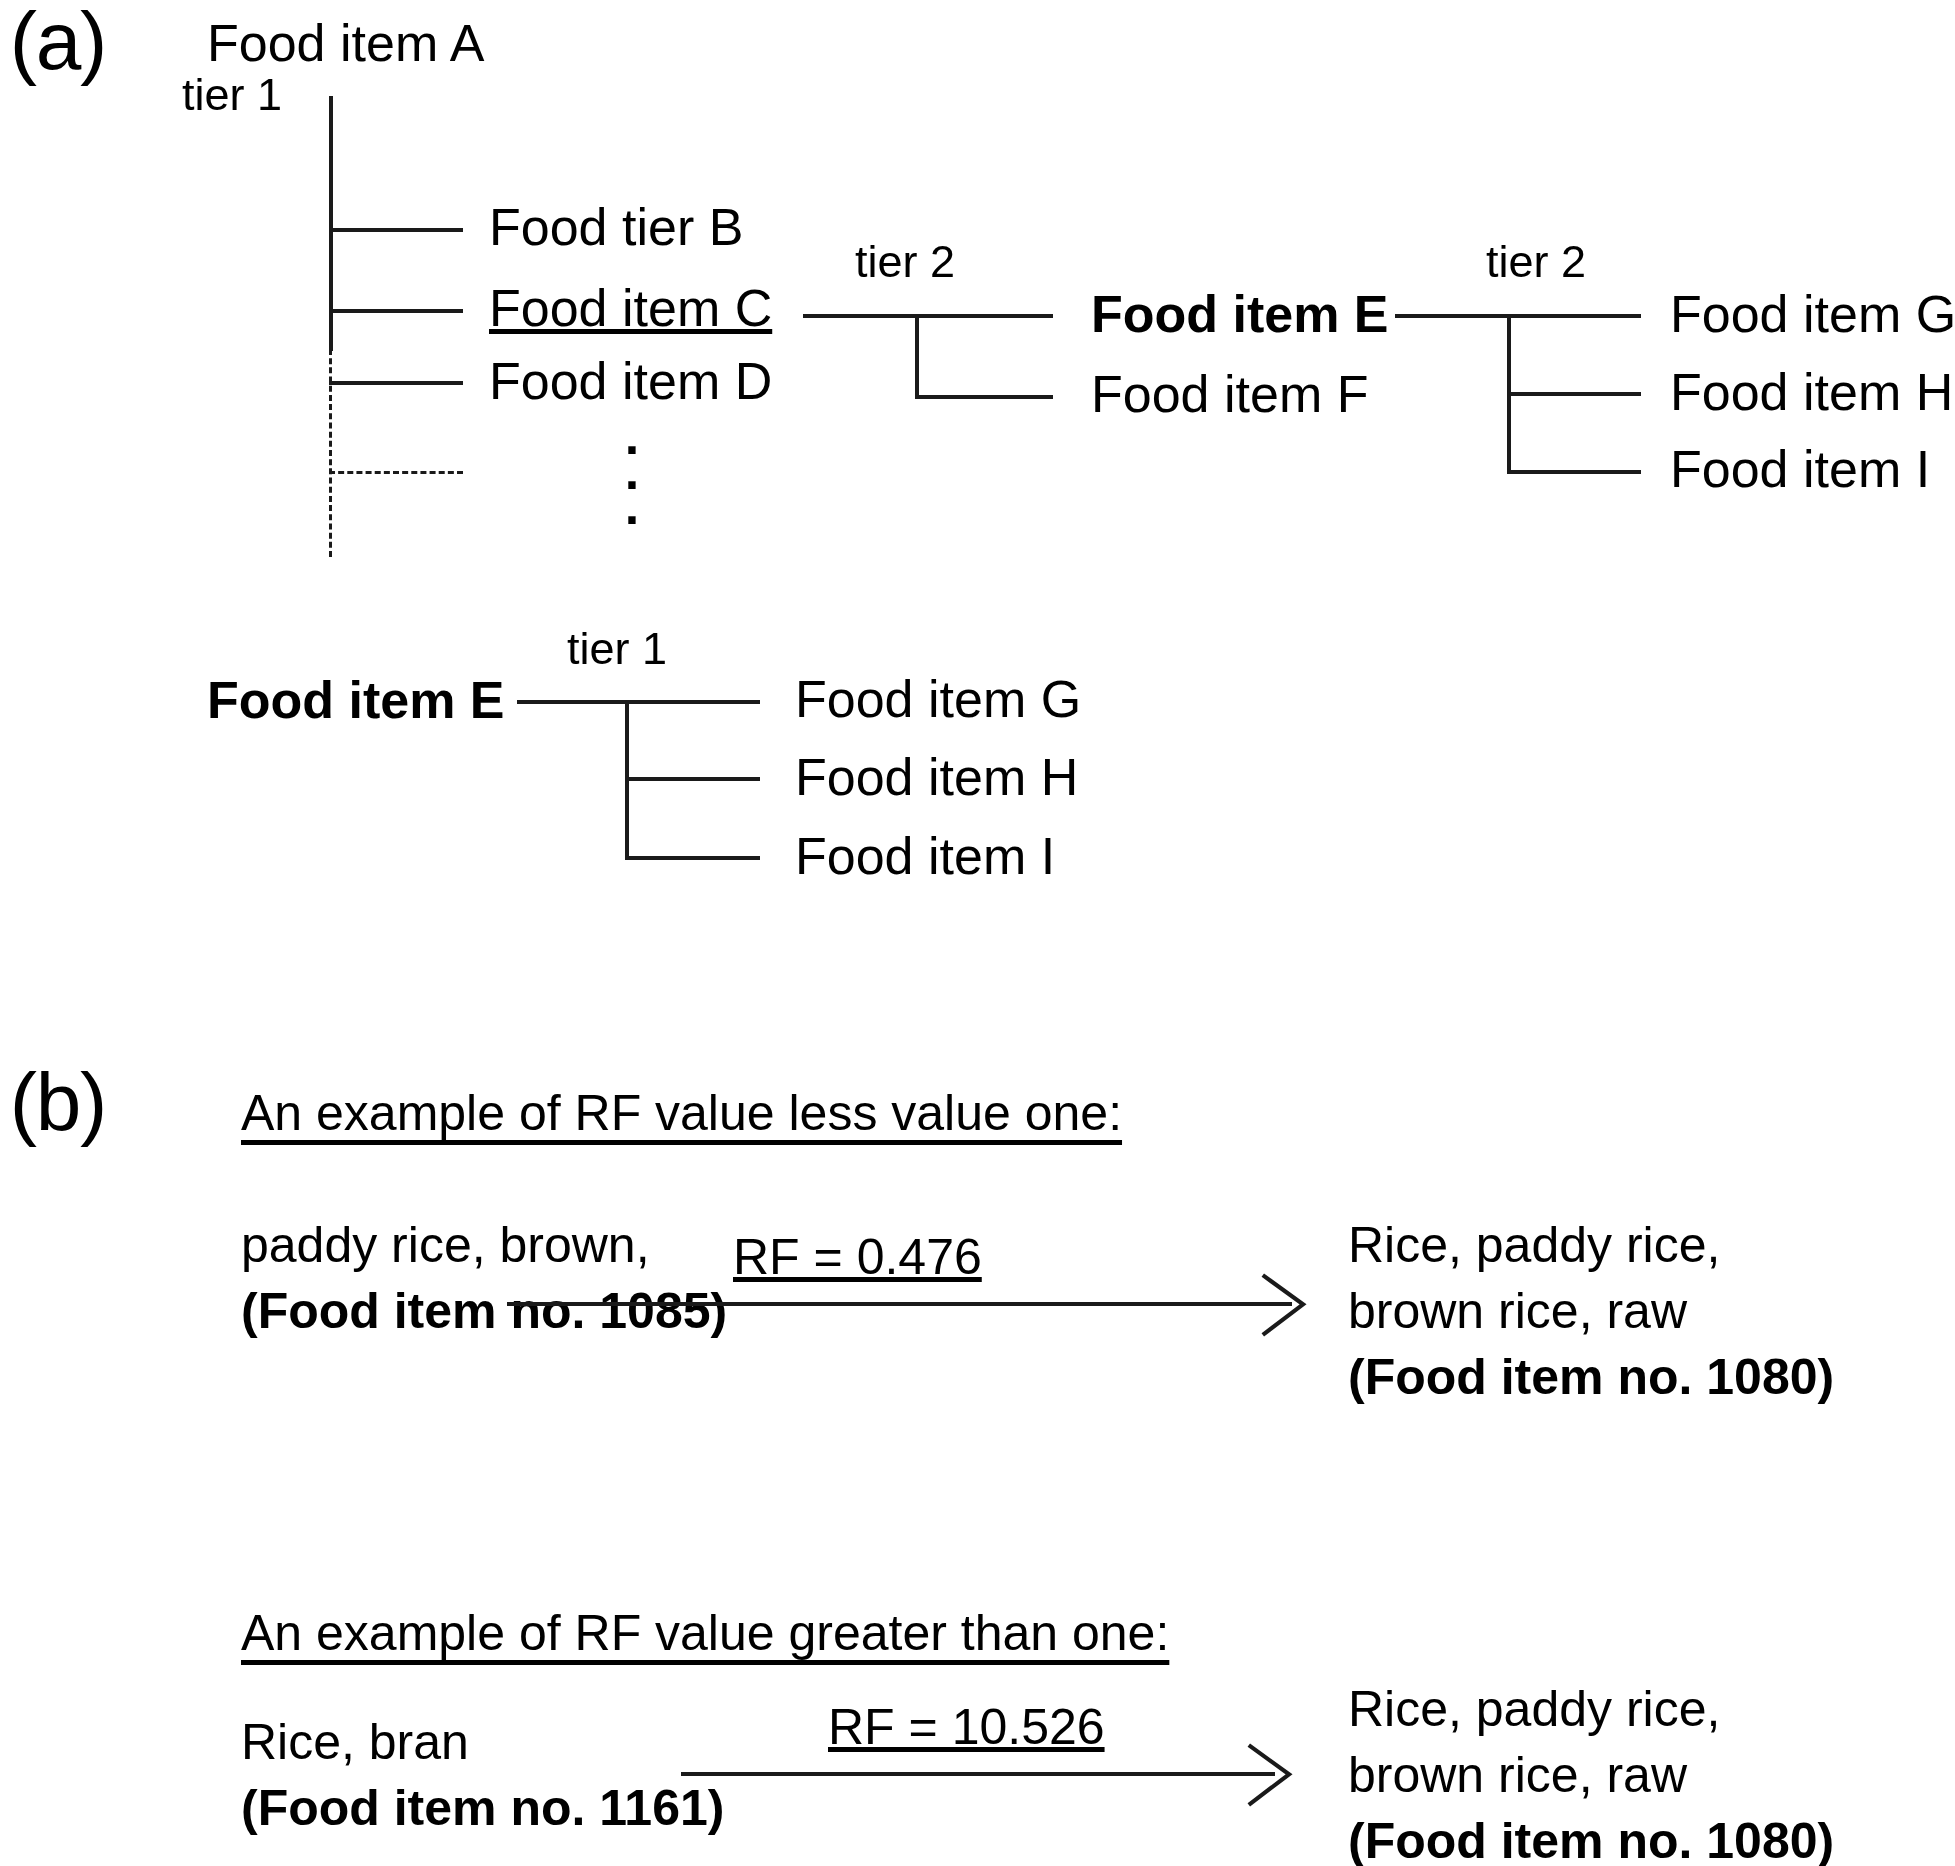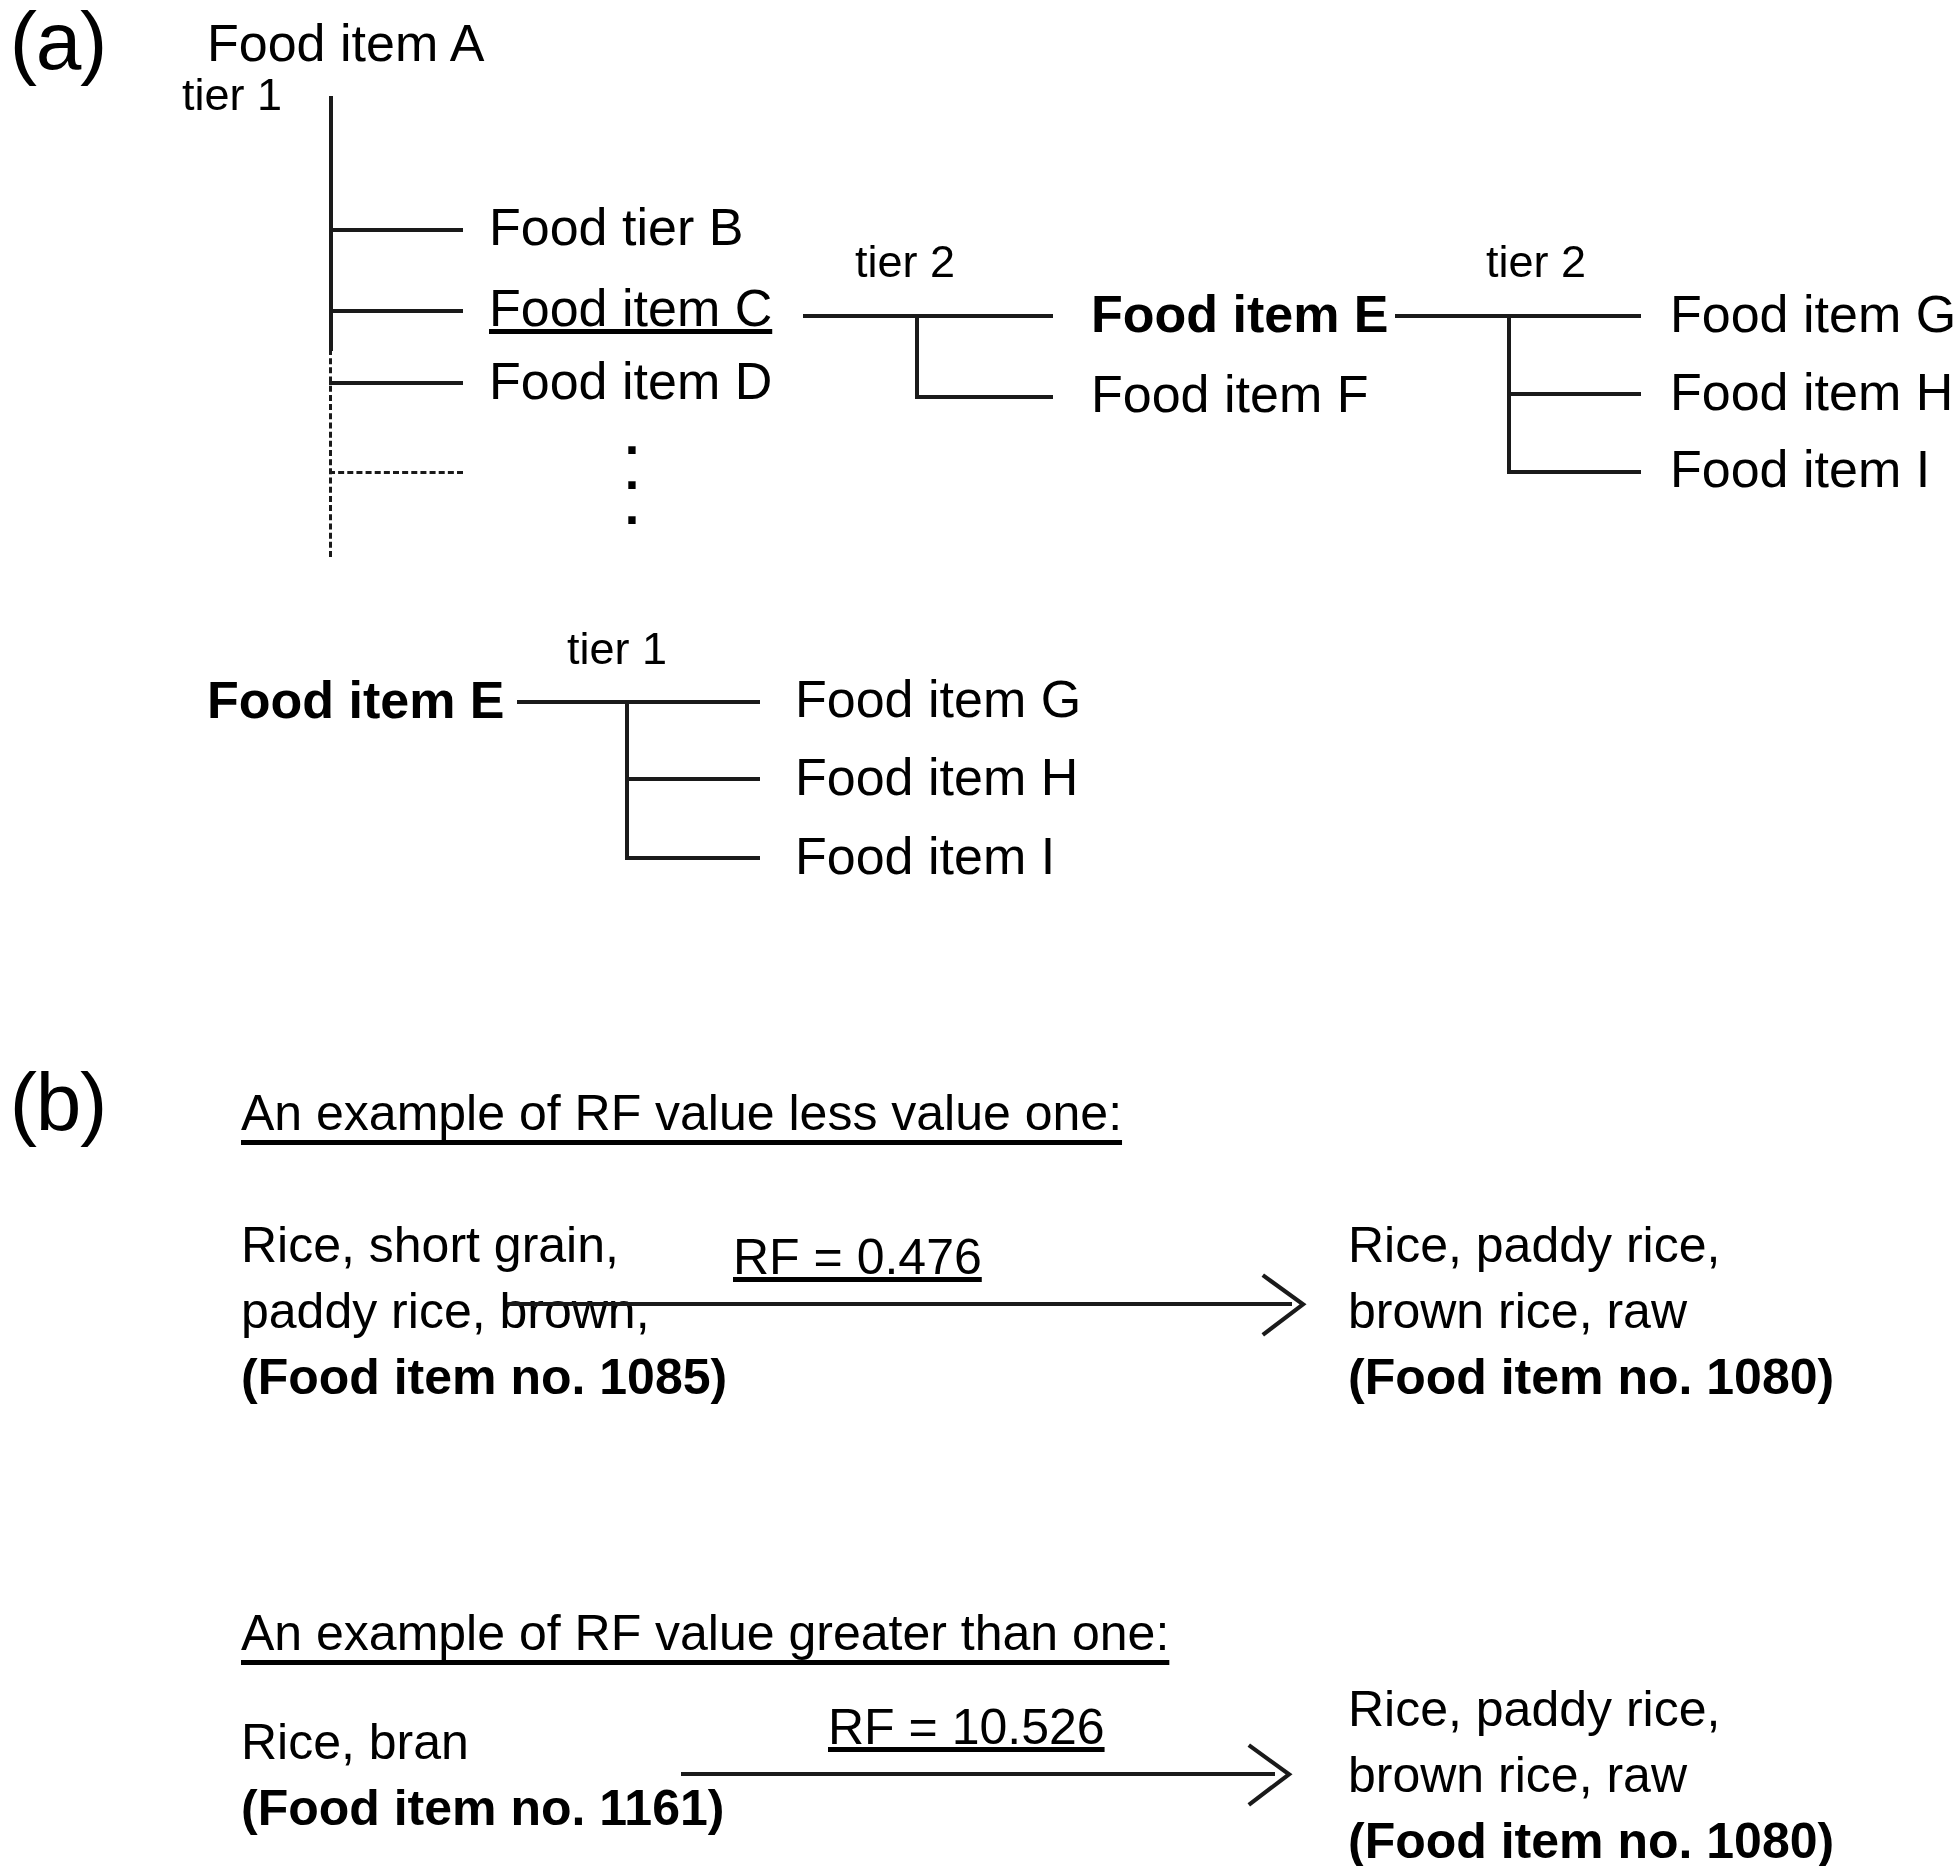--- a/index.html
+++ b/index.html
@@ -85,21 +85,20 @@
 
 <div class="abs node txt" style="left:795px;top:673px;">Food item G</div>
 <div class="abs node txt" style="left:795px;top:751px;">Food item H</div>
 <div class="abs node txt" style="left:795px;top:830px;">Food item I</div>
 
 <div class="abs panel-label txt" style="left:9.8px;top:1061px;">(b)</div>
 
 <div class="abs b-head" style="left:241px;top:1084px;">An example of RF value less value one:</div>
 
 <div class="abs b-text" style="left:241px;top:1212px;">
-  <div>Rice, short grain,</div>
   <div>paddy rice, brown,</div>
   <div class="bold">(Food item no. 1085)</div>
 </div>
 
 <div class="abs rf-label" style="left:733px;top:1228px;">RF = 0.476</div>
 <div class="arrow-line" style="left:507px;top:1302px;width:785px;"></div>
 <div class="arrow-head" style="left:1257px;top:1271px;">
   <svg width="56" height="68" viewBox="0 0 80 98" aria-hidden="true">
     <polyline points="8,6 66,48 8,92" fill="none" stroke="#1a1a1a" stroke-width="6"></polyline>
   </svg>

